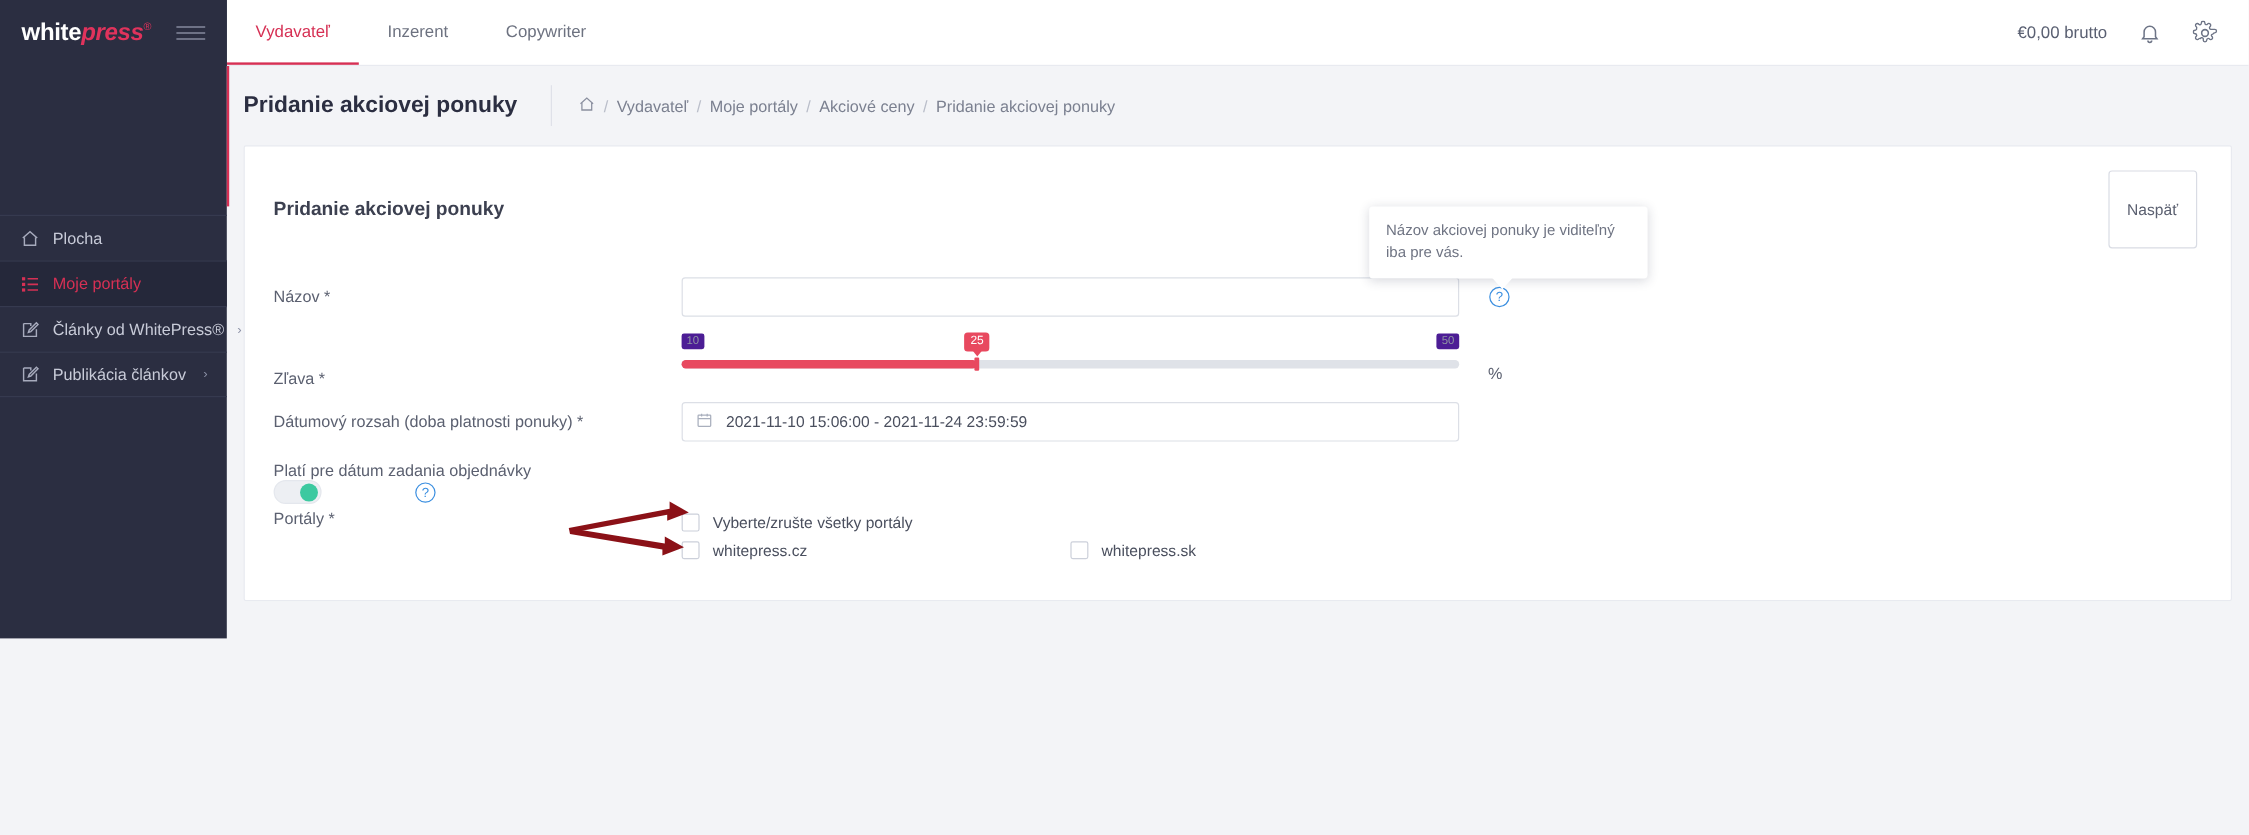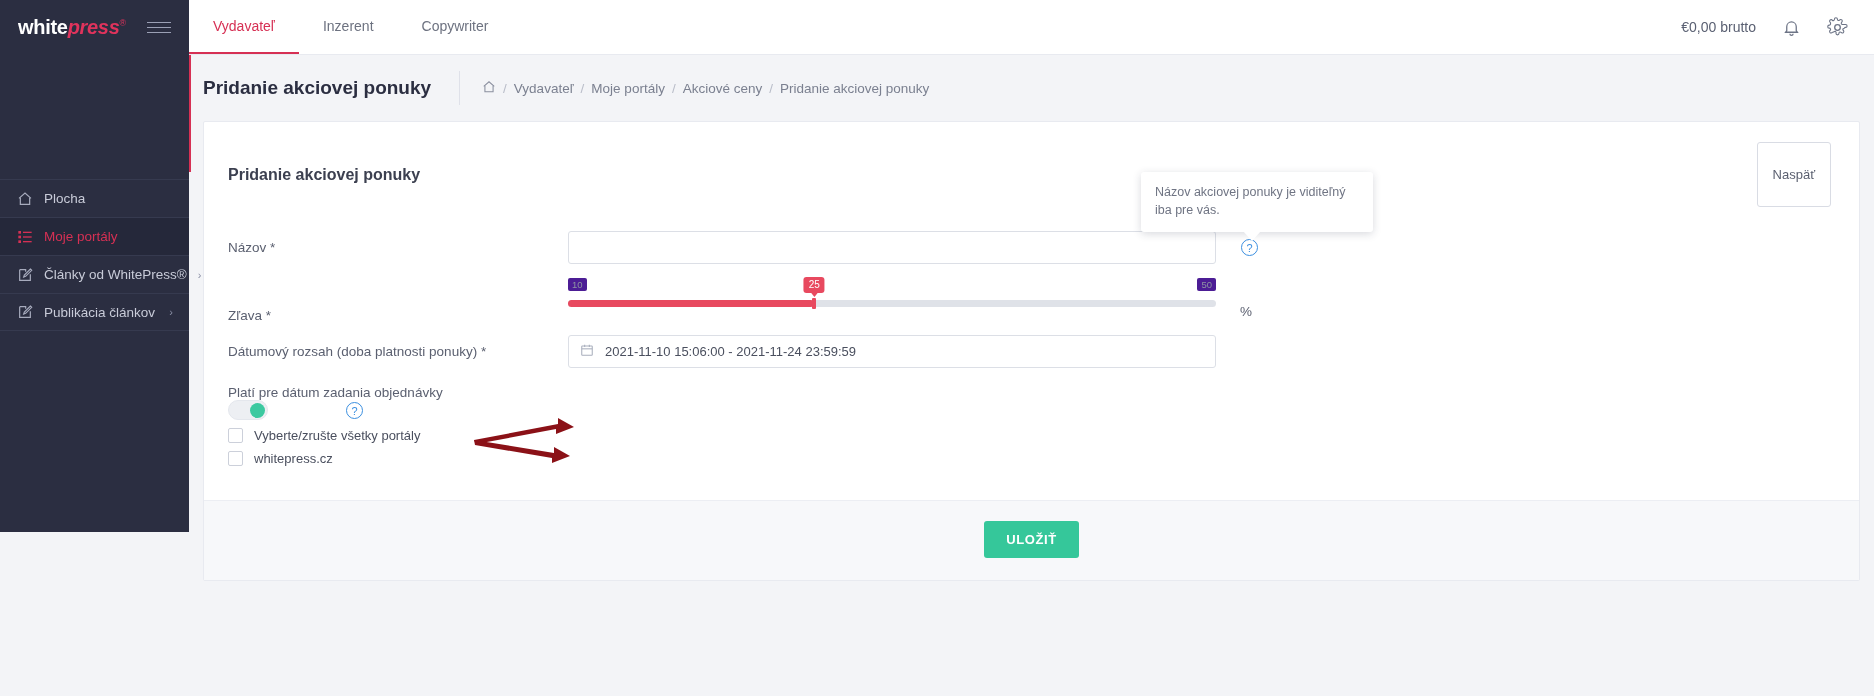--- a/index.html
+++ b/index.html
@@ -385,41 +385,43 @@
           <div class="form-label" style="padding-top:2px;">Platí pre dátum zadania objednávky</div>
           <div class="form-field" style="align-items:center;">
             <div class="toggle">
               <div class="knob"></div>
             </div>
             <span class="help-icon" style="margin-left:78px;margin-top:1px;">?</span>
           </div>
         </div>
 
         <div class="form-row">
+          <div class="form-label" style="padding-top:2px;">Portály *</div>
           <div class="form-field">
             <div class="cb-grid">
               <div class="cb-line">
                 <span class="cbox"></span>
                 <span class="cb-label">Vyberte/zrušte všetky portály</span>
               </div>
               <div class="cb-row2" style="margin-top:3px;">
                 <div class="cb-col">
                   <span class="cbox"></span>
                   <span class="cb-label">whitepress.cz</span>
                 </div>
+                <div class="cb-col">
+                  <span class="cbox"></span>
+                  <span class="cb-label">whitepress.sk</span>
+                </div>
               </div>
             </div>
           </div>
         </div>
 
       </div>
 
-      <div class="card-foot">
-        <button class="btn-save">ULOŽIŤ</button>
-      </div>
     </section>
 
     <div class="bottom-fill"></div>
   </div>
 
   <div class="tooltip">
     <span>Názov akciovej ponuky je viditeľný iba pre vás.</span>
   </div>
 
   <div class="arrows">

